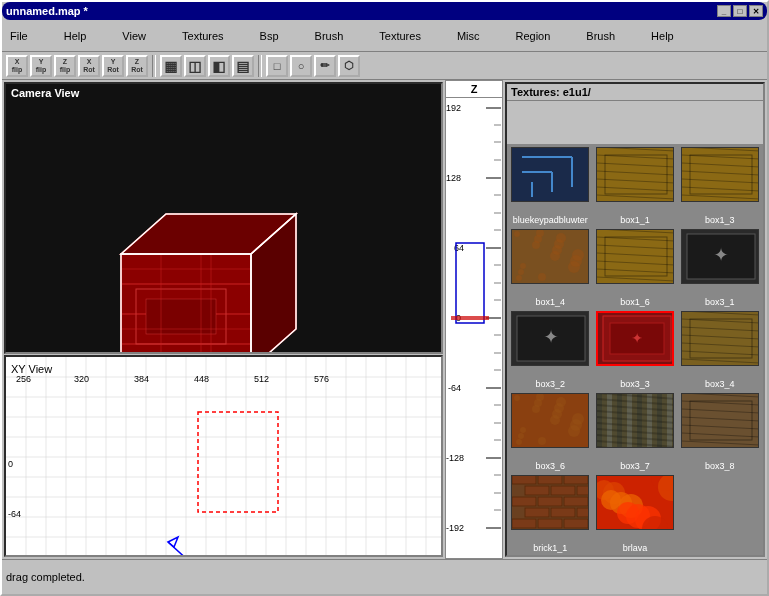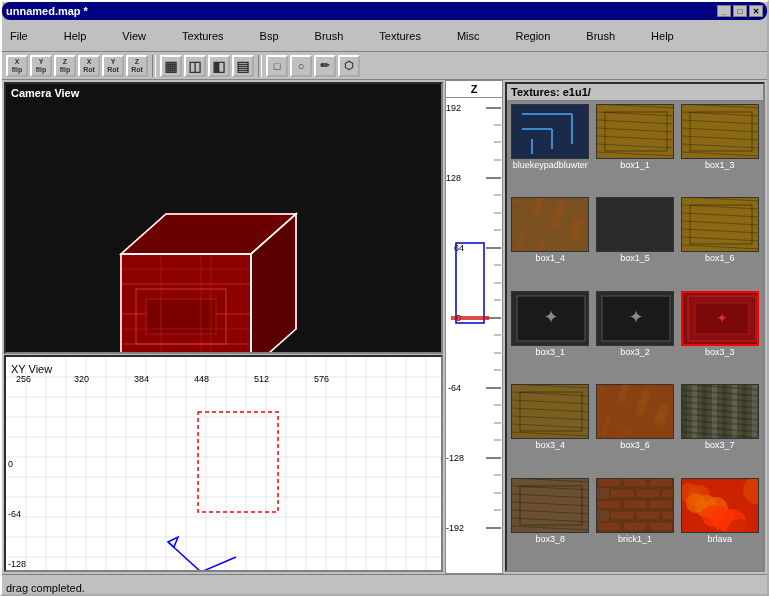--- a/index.html
+++ b/index.html
@@ -154,21 +154,21 @@
       align-items: center;
       justify-content: center;
       overflow: hidden;
       font-size: 7px;
       color: white;
     }
     .texture-label {
       font-size: 9px;
       color: white;
       text-align: center;
-      margin-top: 1px;
+      margin-top: 13px;
       width: 78px;
       overflow: hidden;
       text-overflow: ellipsis;
       white-space: nowrap;
     }
 
     
     #status-bar {
       height: 20px;
       background: #c0c0c0;
@@ -411,21 +411,21 @@
           <line x1="48" y1="307" x2="55" y2="307"></line>
           <line x1="48" y1="325" x2="55" y2="325"></line>
           <line x1="48" y1="342" x2="55" y2="342"></line>
           <line x1="48" y1="377" x2="55" y2="377"></line>
           <line x1="48" y1="395" x2="55" y2="395"></line>
           <line x1="48" y1="412" x2="55" y2="412"></line>
         </g>
       </svg>
     </div>
 
-    <div id="texture-panel" style="flex:1; display:flex; flex-direction:column; border:2px inset #808080; margin:2px; overflow:hidden;">
+    <div id="texture-panel" style="flex:1; display:flex; flex-direction:column; border:2px inset #808080; margin:2px; overflow:hidden;gap:43px;">
       <div style="padding:2px 4px; font-size:11px; font-weight:bold; background:#c0c0c0; border-bottom:1px solid #808080;">Textures: e1u1/</div>
       <div id="texture-grid" style="flex:1; overflow-y:auto; display:grid; grid-template-columns:repeat(3,1fr); gap:2px; padding:2px; background:#888888;">
       <div class="texture-item">
             <div class="texture-thumb" style="width: 78px; height: 55px; border: 1px solid rgb(51, 51, 51); overflow: hidden; position: relative; background: rgb(26, 42, 74);">
               <svg width="78" height="55" style="display: block;">
                 <rect width="78" height="55" fill="#1a2a4a"></rect>
                 <line x1="10" y1="10" x2="60" y2="10" stroke="#4488cc" stroke-width="2"></line>
                 <line x1="60" y1="10" x2="60" y2="40" stroke="#4488cc" stroke-width="2"></line>
                 <line x1="10" y1="25" x2="40" y2="25" stroke="#4488cc" stroke-width="2"></line>
                 <line x1="40" y1="25" x2="40" y2="45" stroke="#4488cc" stroke-width="2"></line>
@@ -483,28 +483,20 @@
                 <circle cx="9" cy="43" r="3" fill="rgba(150,80,20,0.5)"></circle>
                 <circle cx="28" cy="4" r="4" fill="rgba(150,80,20,0.5)"></circle>
                 <circle cx="47" cy="15" r="5" fill="rgba(150,80,20,0.5)"></circle>
                 <circle cx="66" cy="26" r="6" fill="rgba(150,80,20,0.5)"></circle>
                 <circle cx="11" cy="37" r="3" fill="rgba(150,80,20,0.5)"></circle>
                 <circle cx="30" cy="48" r="4" fill="rgba(150,80,20,0.5)"></circle>
                 <circle cx="49" cy="9" r="5" fill="rgba(150,80,20,0.5)"></circle>
               </svg>
             </div>
             <div class="texture-label">box1_4</div>
-          </div>
-          <div class="texture-item">
-            <div class="texture-thumb" style="width: 78px; height: 55px; border: 1px solid rgb(51, 51, 51); overflow: hidden; position: relative; background: rgb(42, 42, 42);">
-              <svg width="78" height="55" style="display: block;">
-                <rect width="78" height="55" fill="#2a2a2a"></rect>
-              </svg>
-            </div>
-            <div class="texture-label">box1_5</div>
           </div>
           <div class="texture-item">
             <div class="texture-thumb" style="width: 78px; height: 55px; border: 1px solid rgb(51, 51, 51); overflow: hidden; position: relative; background: rgb(139, 105, 20);">
               <svg width="78" height="55" style="display: block;">
                 <rect width="78" height="55" fill="#8B6914"></rect>
                 <line x1="0" y1="0" x2="78" y2="4" stroke="rgba(0,0,0,0.3)" stroke-width="1"></line>
                 <line x1="0" y1="8" x2="78" y2="12" stroke="rgba(0,0,0,0.3)" stroke-width="1"></line>
                 <line x1="0" y1="16" x2="78" y2="20" stroke="rgba(0,0,0,0.3)" stroke-width="1"></line>
                 <line x1="0" y1="24" x2="78" y2="28" stroke="rgba(0,0,0,0.3)" stroke-width="1"></line>
                 <line x1="0" y1="32" x2="78" y2="36" stroke="rgba(0,0,0,0.3)" stroke-width="1"></line>
@@ -670,16 +662,16 @@
                 <circle cx="14" cy="25" r="10" fill="#ee6600" opacity="0.7"></circle>
                 <circle cx="31" cy="38" r="11" fill="#ff3300" opacity="0.7"></circle>
               </svg>
             </div>
             <div class="texture-label">brlava</div>
           </div>
         </div>
     </div>
   </div>
 
-  <div id="status-bar" style="height:20px; background:#c0c0c0; border-top:1px solid #808080; display:flex; align-items:flex-end; padding:0 4px; font-size:11px;">
+  <div id="status-bar" style="height:35px; background:#c0c0c0; border-top:1px solid #808080; display:flex; align-items:center; padding:0 4px; font-size:11px;">
     <span>drag completed.</span>
   </div>
 </div>
 
 </body></html>

